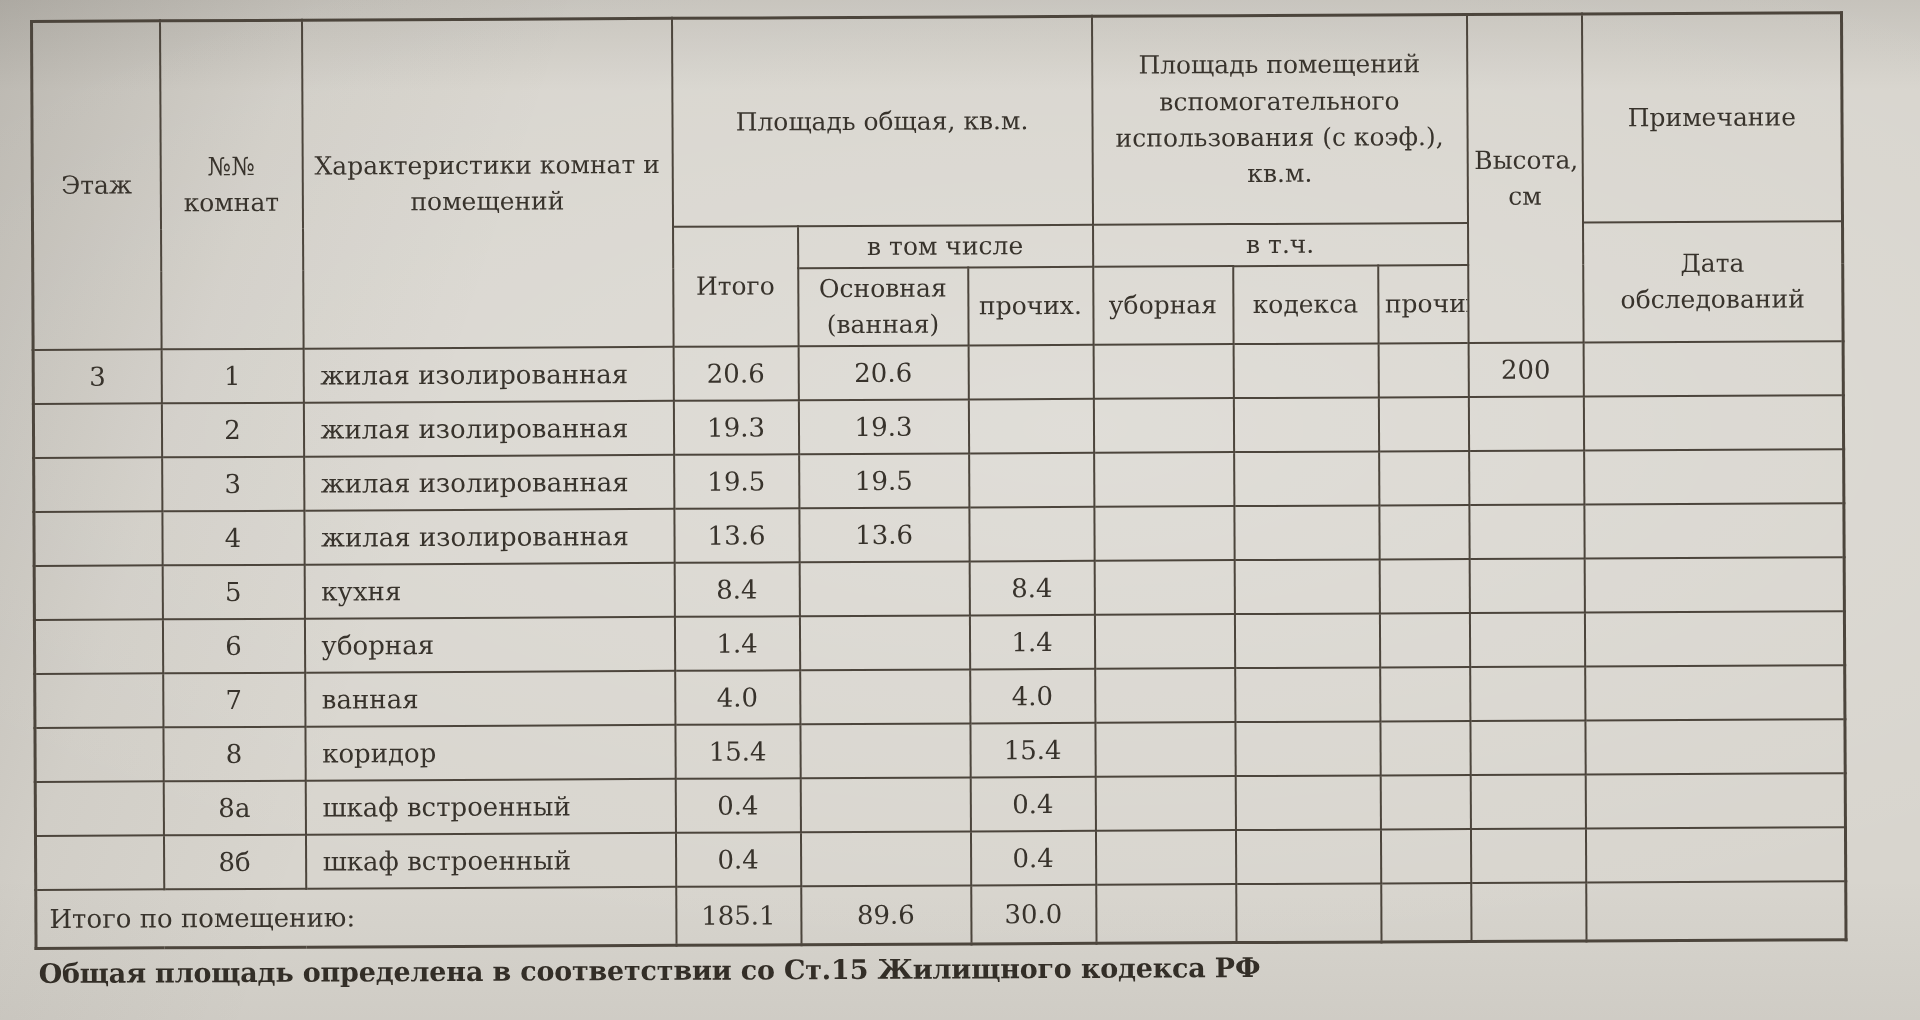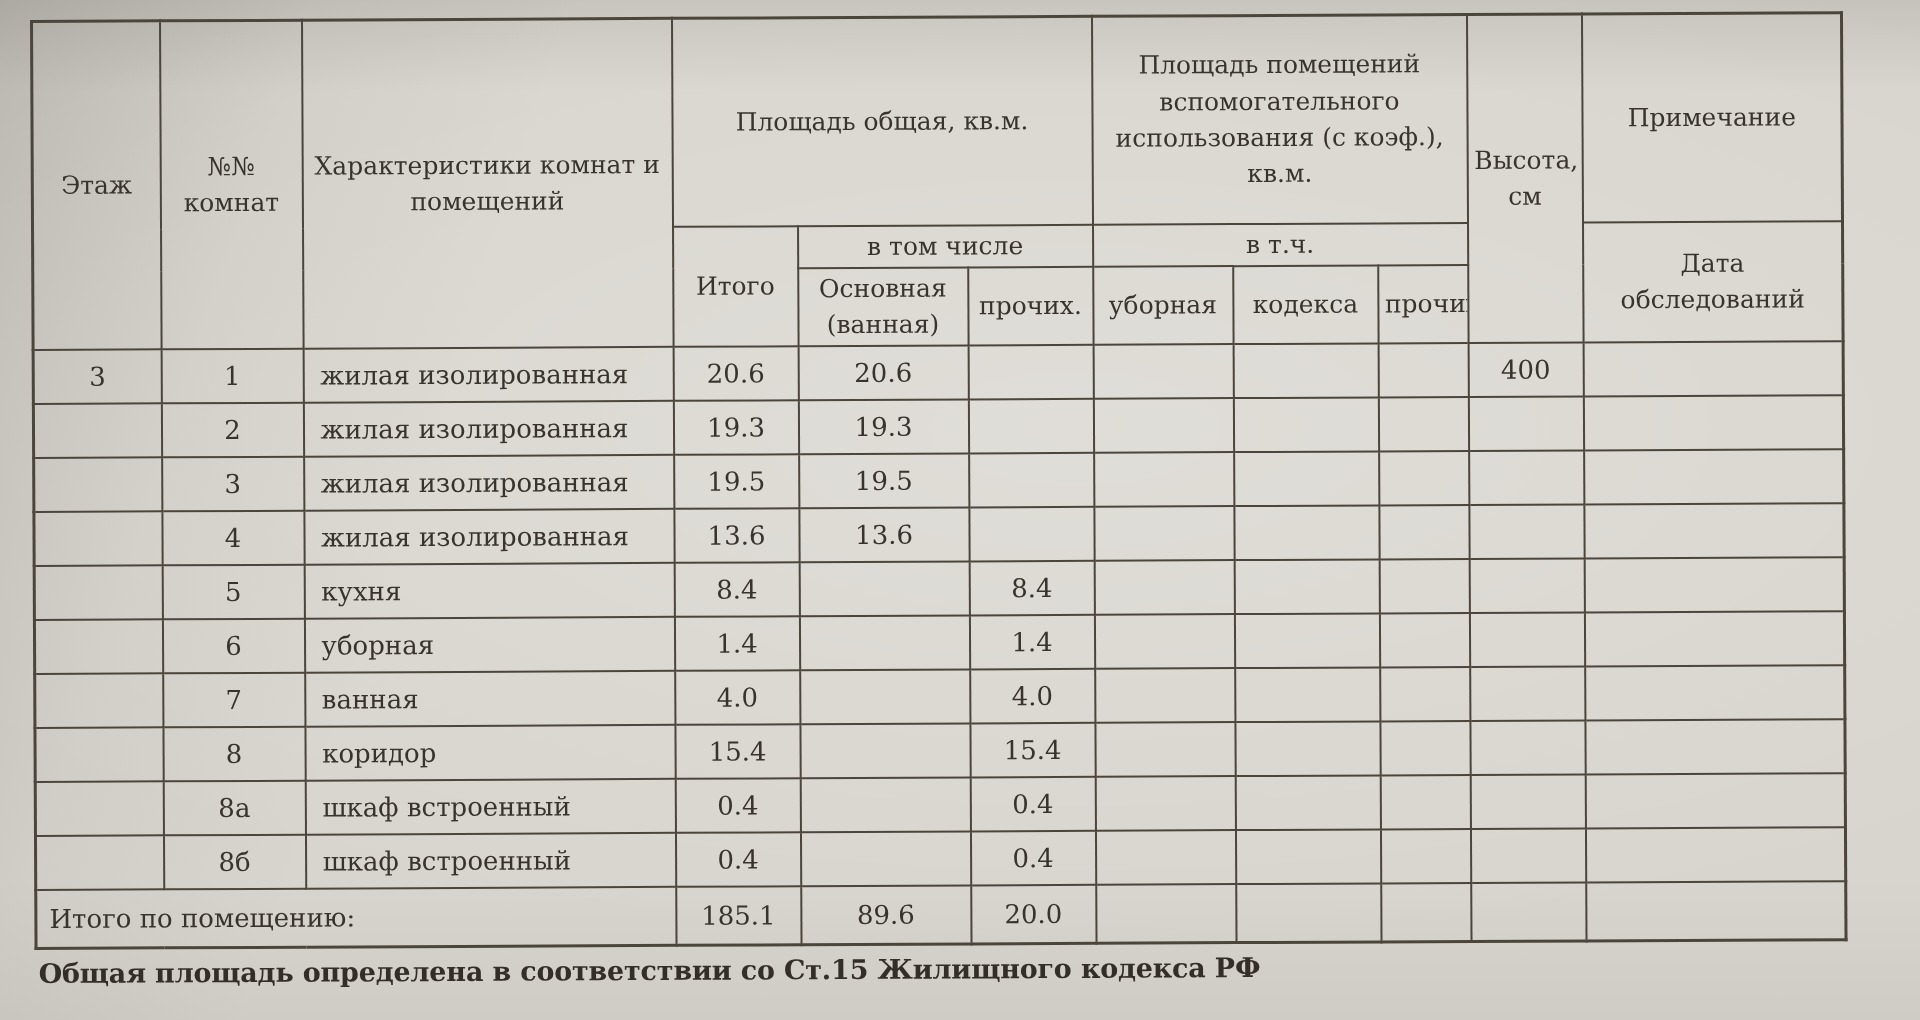--- a/index.html
+++ b/index.html
@@ -95,21 +95,21 @@
         <tr>
           <td>3</td>
           <td>1</td>
           <td class="name">жилая изолированная</td>
           <td>20.6</td>
           <td>20.6</td>
           <td></td>
           <td></td>
           <td></td>
           <td></td>
-          <td>400</td>
+          <td>200</td>
           <td></td>
         </tr>
         <tr>
           <td></td>
           <td>2</td>
           <td class="name">жилая изолированная</td>
           <td>19.3</td>
           <td>19.3</td>
           <td></td>
           <td></td>
@@ -219,21 +219,21 @@
           <td></td>
           <td></td>
           <td></td>
           <td></td>
           <td></td>
         </tr>
         <tr class="totals">
           <td colspan="3" class="lbl">Итого по помещению:</td>
           <td>185.1</td>
           <td>89.6</td>
-          <td>20.0</td>
+          <td>30.0</td>
           <td></td>
           <td></td>
           <td></td>
           <td></td>
           <td></td>
         </tr>
       </tbody>
     </table>
 
     <div class="footnote">Общая площадь определена в соответствии со Ст.15 Жилищного кодекса РФ</div>

